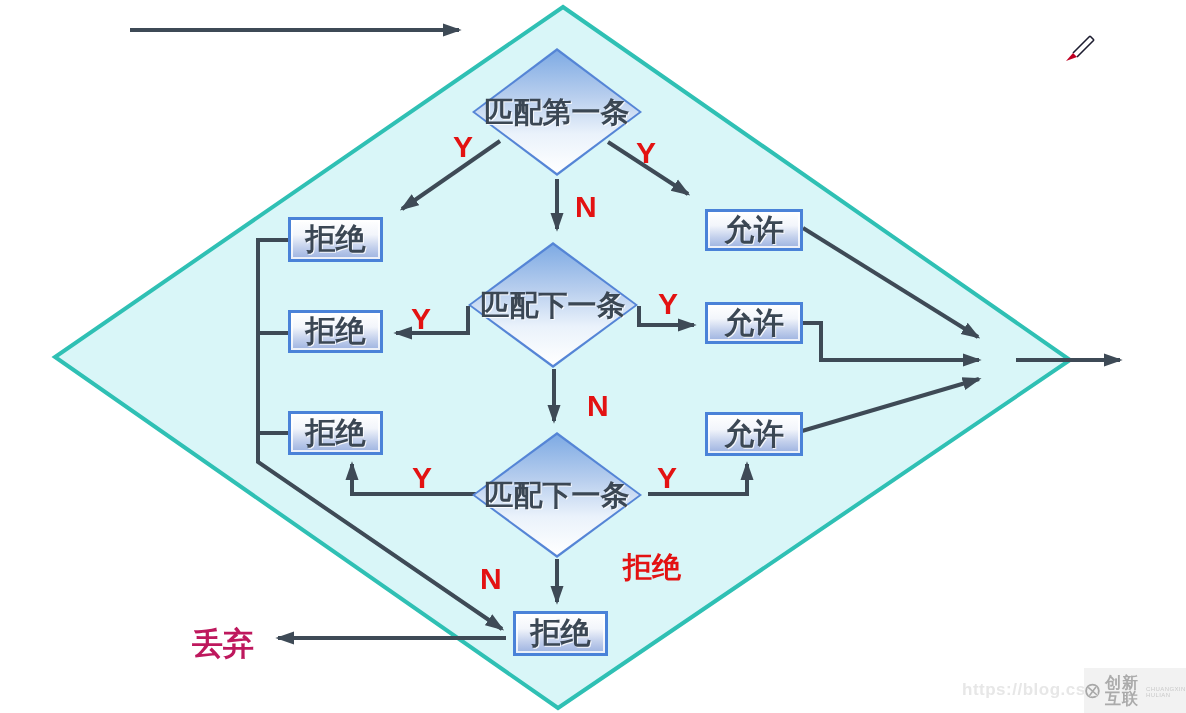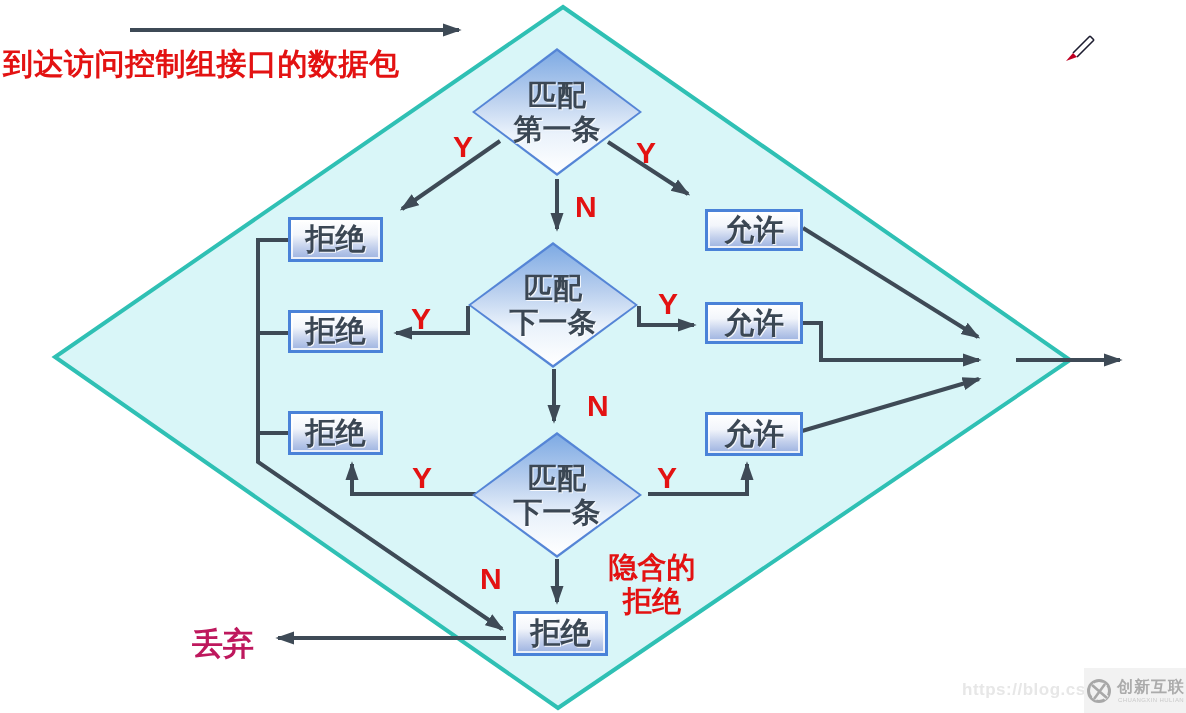--- a/index.html
+++ b/index.html
@@ -26,21 +26,21 @@
     position:absolute;inset:0;background:#5585d6;
     clip-path:polygon(50% 0,100% 50%,50% 100%,0 50%);
   }
   .diamond-fill{
     position:absolute;inset:3px;
     background:linear-gradient(180deg,#7fabe4 0%,#b9cfee 38%,#eaf2fb 68%,#ffffff 100%);
     clip-path:polygon(50% 0,100% 50%,50% 100%,0 50%);
   }
   .diamond-text{
     position:absolute;inset:0;z-index:2;
-    display:flex;flex-direction:column;align-items:center;justify-content:center;
+    display:flex;flex-direction:row;align-items:center;justify-content:center;
     font-size:29px;line-height:34px;font-weight:bold;color:#3b4754;
     text-shadow:1px 1px 0 rgba(255,255,255,.85);
   }
   .yn{
     position:absolute;z-index:4;
     font-size:30px;font-weight:bold;color:#e31212;
   }
   .red-label{
     position:absolute;z-index:4;
     font-weight:bold;color:#e31212;
@@ -54,21 +54,21 @@
   #implicit-label{left:592px;top:550px;width:120px;text-align:center;font-size:29px;line-height:34px;}
   #discard-label{left:192px;top:623px;font-size:31px;}
   #wm-url{
     position:absolute;left:962px;top:680px;z-index:5;
     font-size:17px;color:#e7e7e7;font-weight:bold;letter-spacing:.5px;
   }
   #wm-logo{
     position:absolute;left:1084px;top:668px;width:102px;height:45px;z-index:5;
     background:#f2f2f2;display:flex;align-items:center;justify-content:center;gap:4px;
   }
-  #wm-logo .txtcol{display:flex;flex-direction:column;align-items:center;line-height:1;}
+  #wm-logo .txtcol{display:flex;align-items:center;line-height:1;}
   #wm-logo .cn{font-size:16px;font-weight:bold;color:#ababab;letter-spacing:1px;}
   #wm-logo .en{font-size:6px;color:#c9c9c9;margin-top:2px;letter-spacing:.4px;}
 </style>
 </head>
 <body>
 
 <div id="canvas">
 
   <svg id="wires" width="1186" height="713" viewBox="0 0 1186 713">
     <defs>
@@ -107,21 +107,20 @@
 
       <path d="M1016,360 H1120" marker-end="url(#ah)"></path>
     </g>
 
     <g>
       <path d="M1090,36 L1073,53 M1094,40 L1077,57 M1090,36 L1094,40" stroke="#1d1d30" stroke-width="1.6" fill="none"></path>
       <polygon points="1073,53 1077,57 1066,61" fill="#c00024"></polygon>
     </g>
   </svg>
 
-  <div id="flow-title" class="red-label">到达访问控制组接口的数据包</div>
 
   <div class="diamond-wrap" style="left:472px;top:48px;width:170px;height:128px;">
     <div class="diamond-border"></div>
     <div class="diamond-fill"></div>
     <div class="diamond-text">
       <span>匹配</span>
       <span>第一条</span>
     </div>
   </div>
 
@@ -156,21 +155,20 @@
   <span class="yn" style="left:636px;top:136px;">Y</span>
   <span class="yn" style="left:575px;top:190px;">N</span>
   <span class="yn" style="left:411px;top:302px;">Y</span>
   <span class="yn" style="left:658px;top:287px;">Y</span>
   <span class="yn" style="left:587px;top:389px;">N</span>
   <span class="yn" style="left:412px;top:461px;">Y</span>
   <span class="yn" style="left:657px;top:461px;">Y</span>
   <span class="yn" style="left:480px;top:562px;">N</span>
 
   <div id="implicit-label" class="red-label">
-    <div>隐含的</div>
     <div>拒绝</div>
   </div>
 
   <div id="discard-label" class="dark-label">丢弃</div>
 
   <div id="wm-url">https://blog.csdn</div>
   <div id="wm-logo">
     <svg width="28" height="28" viewBox="0 0 28 28">
       <circle cx="14" cy="14" r="10.5" fill="none" stroke="#a8a8a8" stroke-width="3"></circle>
       <path d="M7,8 L22,21 M20,7 L9,22" stroke="#f2f2f2" stroke-width="5" fill="none"></path>

